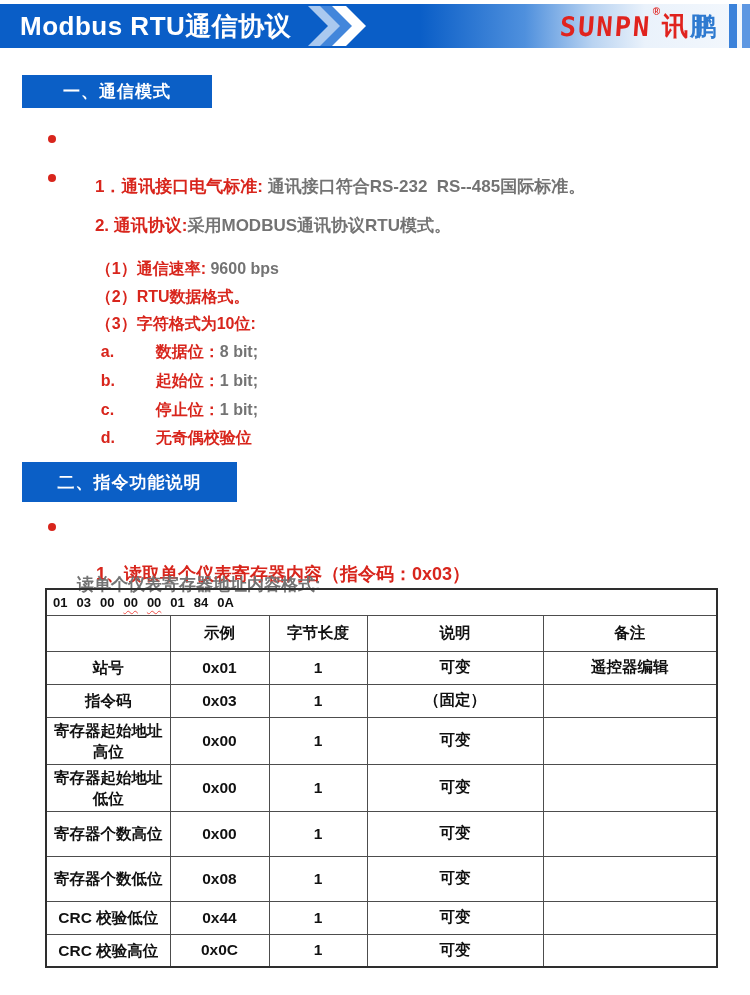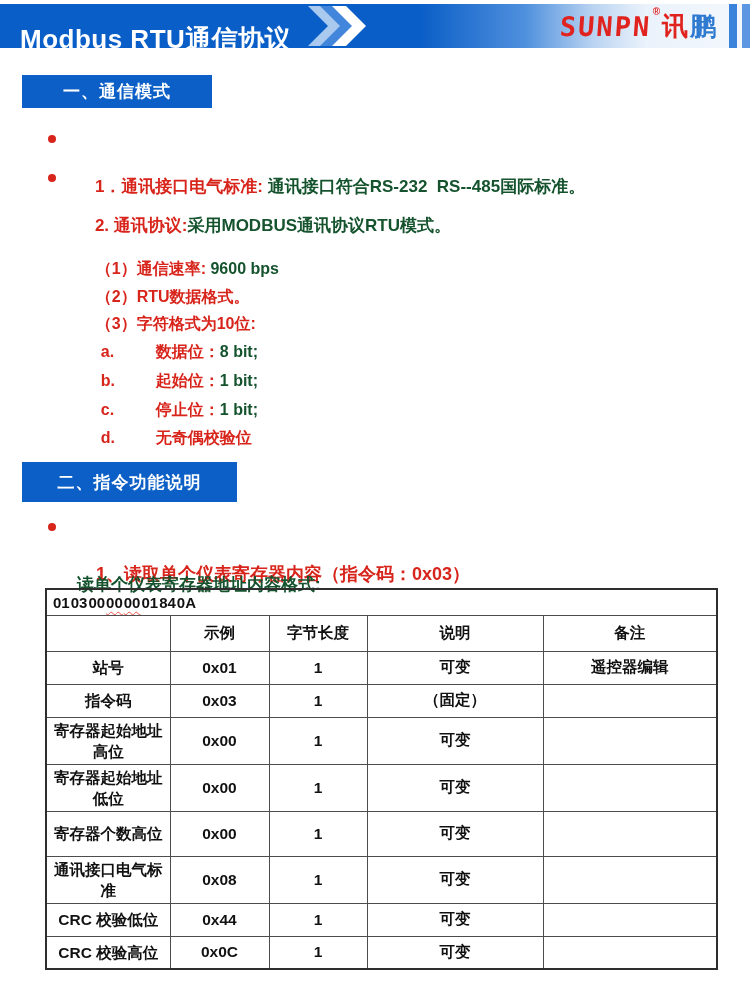--- a/index.html
+++ b/index.html
@@ -3,21 +3,21 @@
 <meta charset="utf-8">
 <style>
   * { margin:0; padding:0; box-sizing:border-box; }
   html,body { background:#ffffff; }
   body { font-family:"Liberation Sans","DejaVu Sans",sans-serif; font-weight:700; }
   .page { position:relative; width:750px; height:995px; background:#ffffff; overflow:hidden; }
 
   
   .topbar { position:absolute; left:0; top:4px; width:750px; height:44px;
     background:linear-gradient(90deg,#0a5ec7 0%,#0a5ec7 56%,#4f90dd 70%,#b9d3f1 79%,#eaf2fb 86%,#f4f8fd 100%); }
-  .topbar-title { position:absolute; left:20px; top:13px; height:44px; line-height:44px;
+  .topbar-title { position:absolute; left:20px; top:0; height:44px; line-height:44px;
     color:#ffffff; font-size:26px; letter-spacing:0.5px; }
   .chevrons { position:absolute; left:308px; top:0; }
   .logo { position:absolute; right:34px; top:0; height:44px; display:flex; align-items:center; white-space:nowrap; }
   .logo-brand { font-family:"DejaVu Sans Mono","Liberation Mono",monospace; font-weight:700;
     font-size:27px; color:#e0231e; letter-spacing:2px; transform:skewX(-4deg); display:inline-block; }
   .logo-reg { font-size:10px; color:#e0231e; vertical-align:top; margin:2px 2px 0 1px; align-self:flex-start; }
   .logo-cn-red { font-size:26px; color:#e0231e; letter-spacing:2px; }
   .logo-cn-blue { font-size:26px; color:#2e7ad0; }
   .stripe { position:absolute; top:4px; height:44px; }
   .stripe1 { left:729px; width:8px; background:#3b82da; }
@@ -26,34 +26,34 @@
   
   .sec-box { position:absolute; background:#0b5fc6; color:#ffffff; font-size:17px;
     display:flex; align-items:center; justify-content:center; letter-spacing:1px;text-align:center; }
   .sec1-box { left:22px; top:75px; width:190px; height:33px; }
   .sec2-box { left:22px; top:462px; width:215px; height:40px; }
 
   
   .line { position:absolute; white-space:pre; font-size:17px; line-height:24px; }
   .dot { position:absolute; width:8px; height:8px; border-radius:50%; background:#d8251c; top:8px; }
   .red  { color:#d8251c; }
-  .blue { color:#14532d; }
+  .blue { color:#737373; }
   .letter-marker { display:inline-block; width:55px; color:#d8251c; }
 
   
   table.spec { position:absolute; left:45px; top:588px; width:671px; border-collapse:collapse;
     table-layout:fixed; border:2px solid #2e2e2e; }
   table.spec td { border:1.5px solid #4d4d4d; text-align:center; vertical-align:middle;
     font-size:15.5px; color:#111111; padding:2px 6px; overflow:hidden; }
   tr.h-hex  { height:26px; }
   tr.h-head { height:36px; }
   tr.h-s    { height:33px; }
   tr.h-d    { height:45px; }
   td.hex-cell { text-align:left; padding-left:10px; }
-  .hexline { display:flex; gap:1px; font-size:15px; color:#111; }
+  .hexline { display:flex; gap:9px; font-size:13px; color:#111; }
   .hexline span.wavy { text-decoration-line:underline; text-decoration-style:wavy;
     text-decoration-color:#ef5049; text-decoration-thickness:1px; text-underline-offset:3px; }
   td.head-cell { font-size:16px; }
   .g { color:#1fc25e;margin-left:33px; }
   .r { color:#f6423a; }
   td.name-cell { line-height:21px;margin-left:6px; }
 </style>
 </head>
 <body>
 
@@ -179,21 +179,21 @@
       <td></td>
     </tr>
     <tr class="h-d">
       <td class="name-cell">寄存器个数高位</td>
       <td>0x00</td>
       <td>1</td>
       <td class="g">可变</td>
       <td></td>
     </tr>
     <tr class="h-d">
-      <td class="name-cell">通讯接口电气标准</td>
+      <td class="name-cell">寄存器个数低位</td>
       <td>0x08</td>
       <td>1</td>
       <td class="g">可变</td>
       <td></td>
     </tr>
     <tr class="h-s">
       <td class="name-cell">CRC 校验低位</td>
       <td>0x44</td>
       <td>1</td>
       <td class="g">可变</td>

